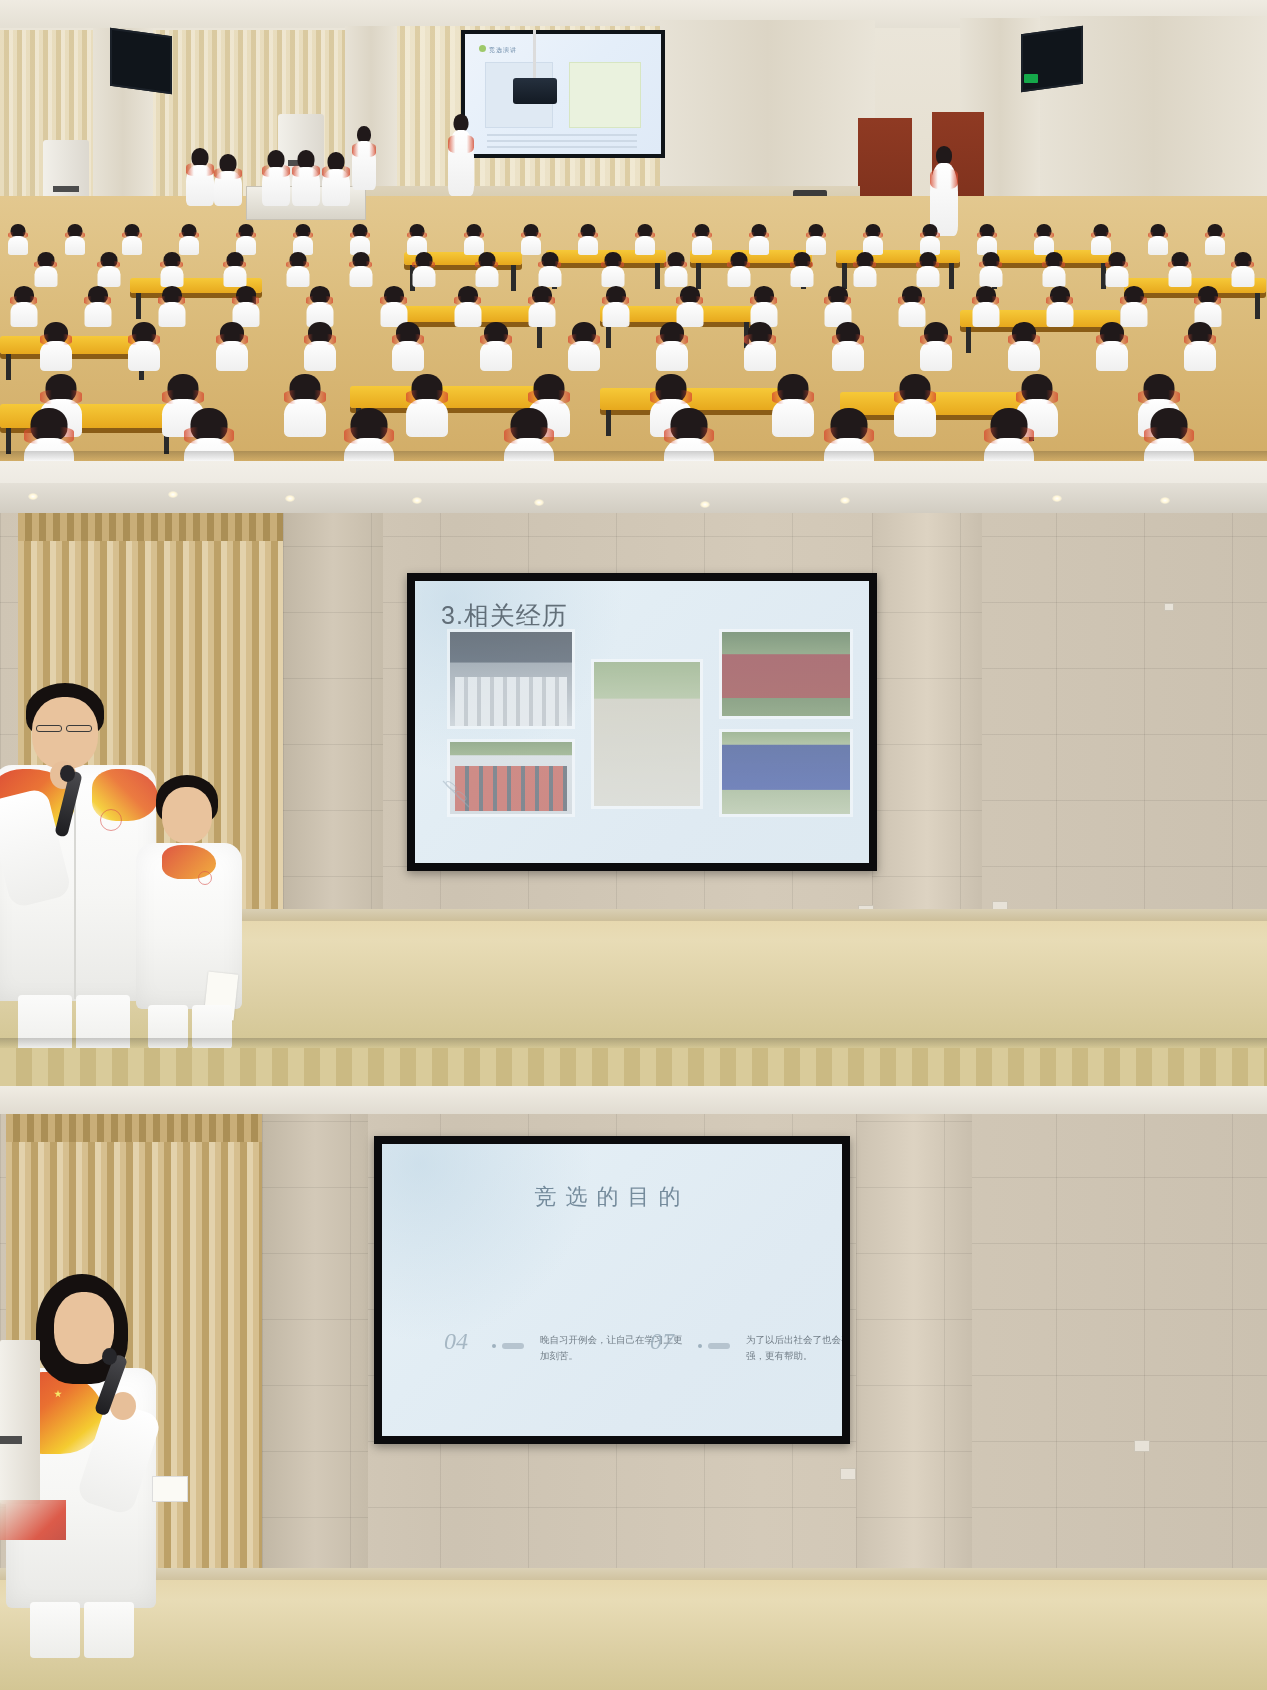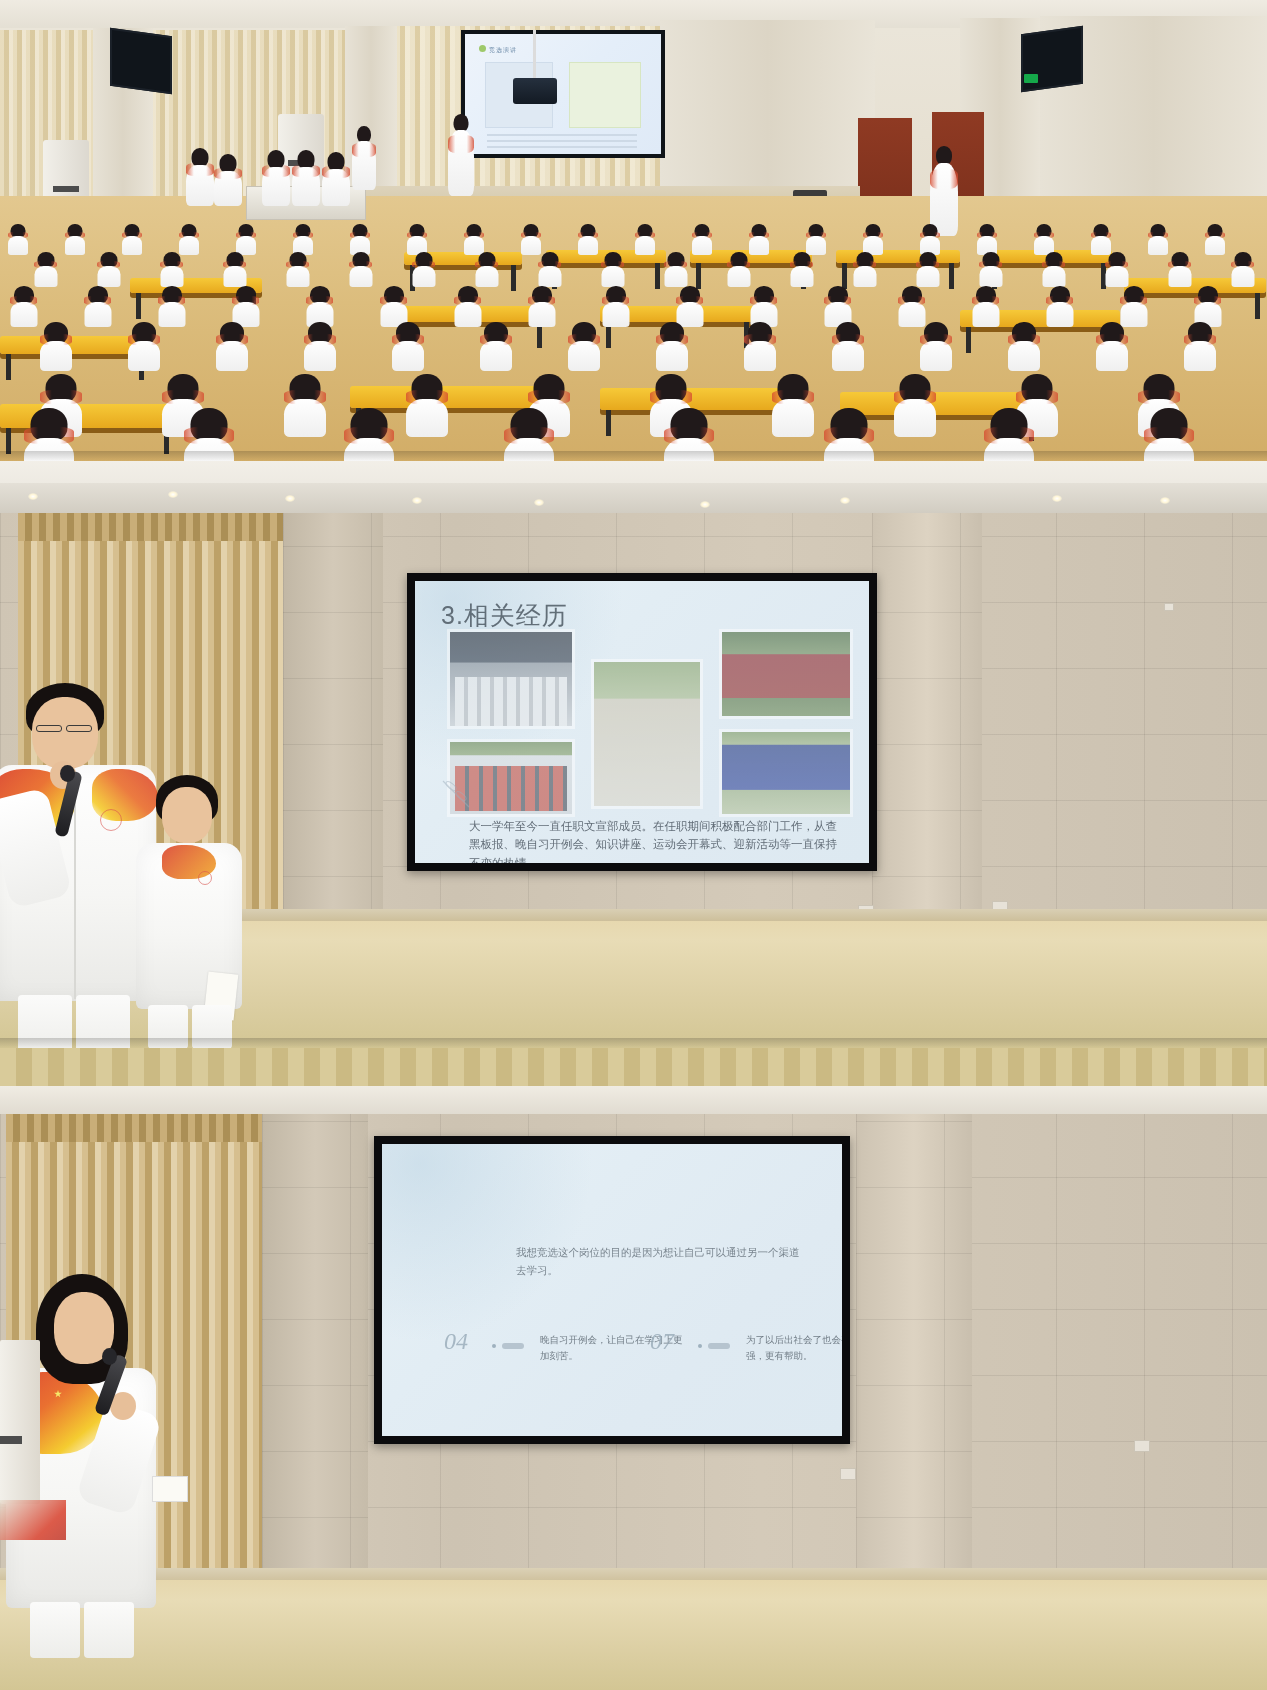--- a/index.html
+++ b/index.html
@@ -792,21 +792,20 @@
         <div class="s2-photo" style="left:304px;top:148px;width:134px;height:88px">
           <div class="ph ph-blue"></div>
         </div>
 
         <svg class="s2-sprig" viewBox="0 0 40 40">
           <path d="M4 4 L30 30" stroke="#9fb0bd" stroke-width="1.2" fill="none"></path>
           <ellipse cx="12" cy="9" rx="6" ry="2.6" fill="none" stroke="#9fb0bd" stroke-width="1" transform="rotate(38 12 9)"></ellipse>
           <ellipse cx="22" cy="19" rx="6" ry="2.6" fill="none" stroke="#9fb0bd" stroke-width="1" transform="rotate(38 22 19)"></ellipse>
         </svg>
 
-        <div class="s2-caption">大一学年至今一直任职文宣部成员。在任职期间积极配合部门工作，从查黑板报、晚自习开例会、知识讲座、运动会开幕式、迎新活动等一直保持不变的热情。</div>
       </div>
     </div>
 
     <div class="stage-floor" style="top:455px;height:132px"></div>
     <div style="position:absolute;left:0;top:448px;width:100%;height:12px;background:linear-gradient(180deg,#d9cfb4,#cdbf9b)"></div>
 
     <div class="sp-male">
       <div class="fig-jacket" style="left:6px;top:96px;width:162px;height:236px"></div>
       <div class="fig-redstripe" style="left:4px;top:100px;width:84px;height:62px;
            background:linear-gradient(135deg,#d93a22 0%,#e8641f 45%,#f4c81f 80%,#fff 100%);opacity:.9"></div>
@@ -863,21 +862,21 @@
       </div>
     <div class="p2-pillarR" style="left:856px;top:66px;width:116px;height:470px">
         <div class="tilegrid"></div>
       </div>
     <div class="outlet" style="left:840px;top:420px"></div>
     <div class="outlet" style="left:1134px;top:392px"></div>
 
     <div class="screen-frame" style="left:374px;top:88px;width:476px;height:308px">
       <div class="screen-white">
         <div class="s3-wash"></div>
-        <div class="s3-body">我想竞选这个岗位的目的是因为想让自己可以通过另一个渠道去学习。</div>
+        <div class="s3-title">竞选的目的</div>
 
         <div class="s3-item" style="left:62px">
           <div class="s3-num">04</div>
           <div class="s3-dot"></div>
           <div class="s3-dash"></div>
           <div class="s3-text">晚自习开例会，让自己在学习上更加刻苦。</div>
         </div>
 
         <div class="s3-item" style="left:268px">
           <div class="s3-num">07</div>

